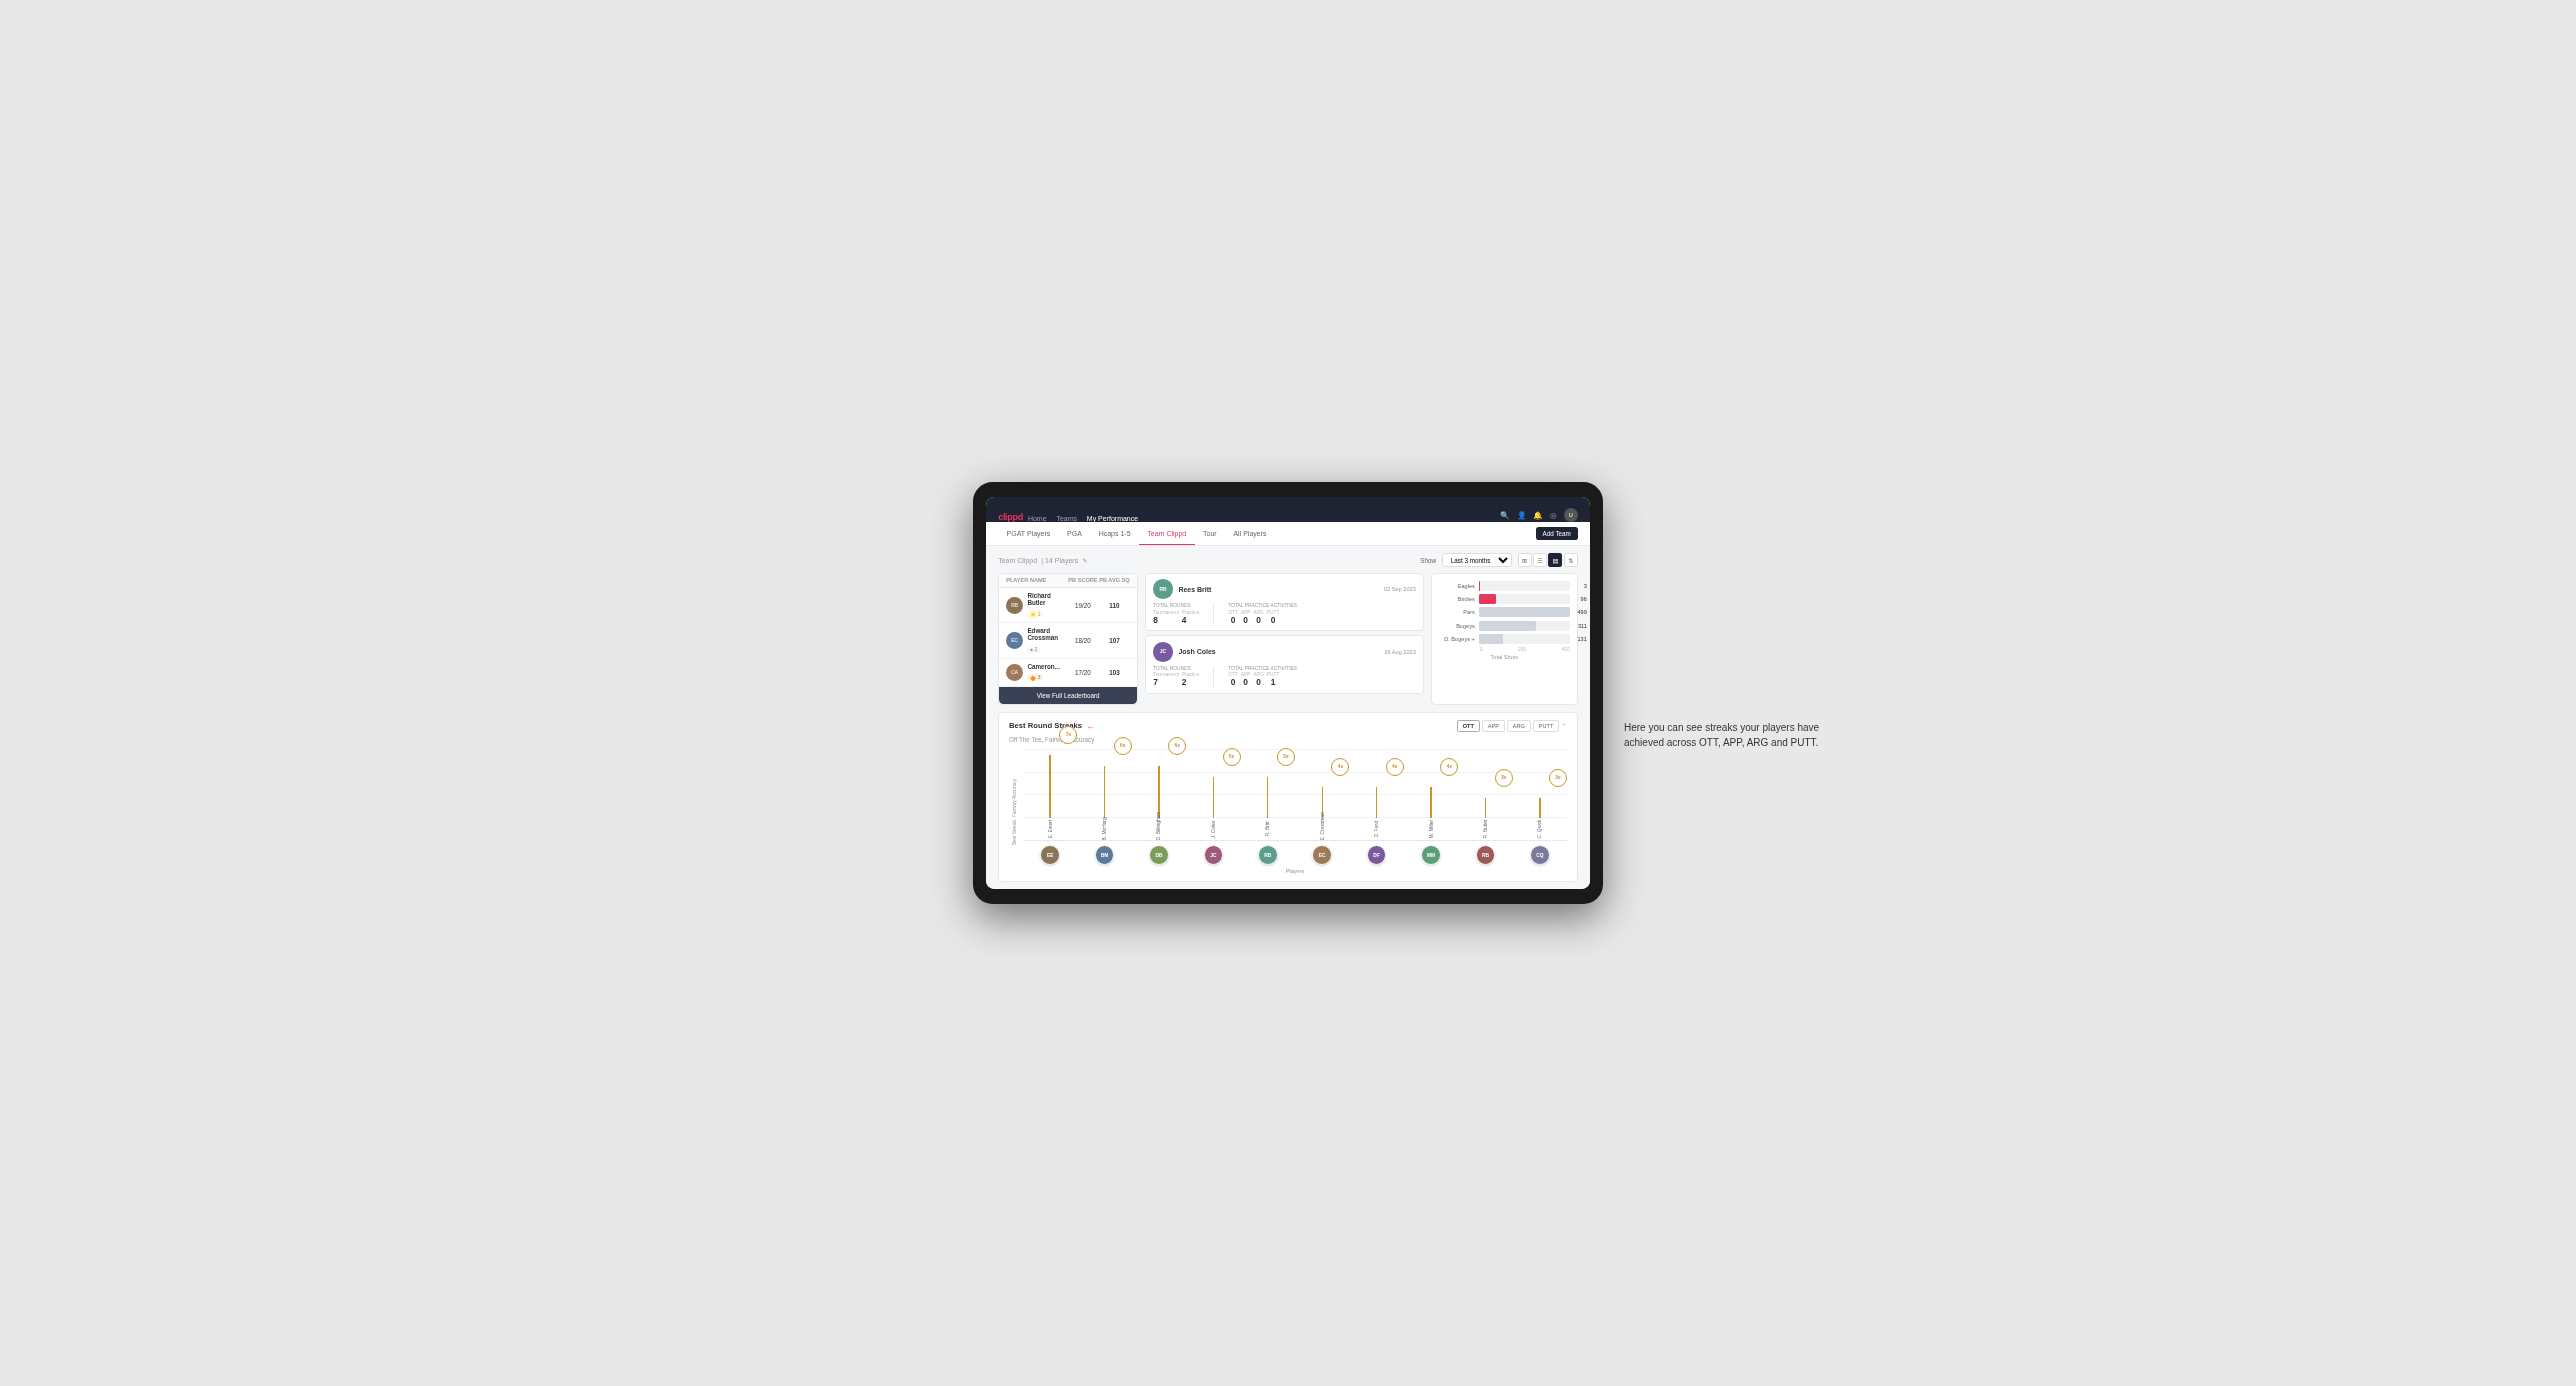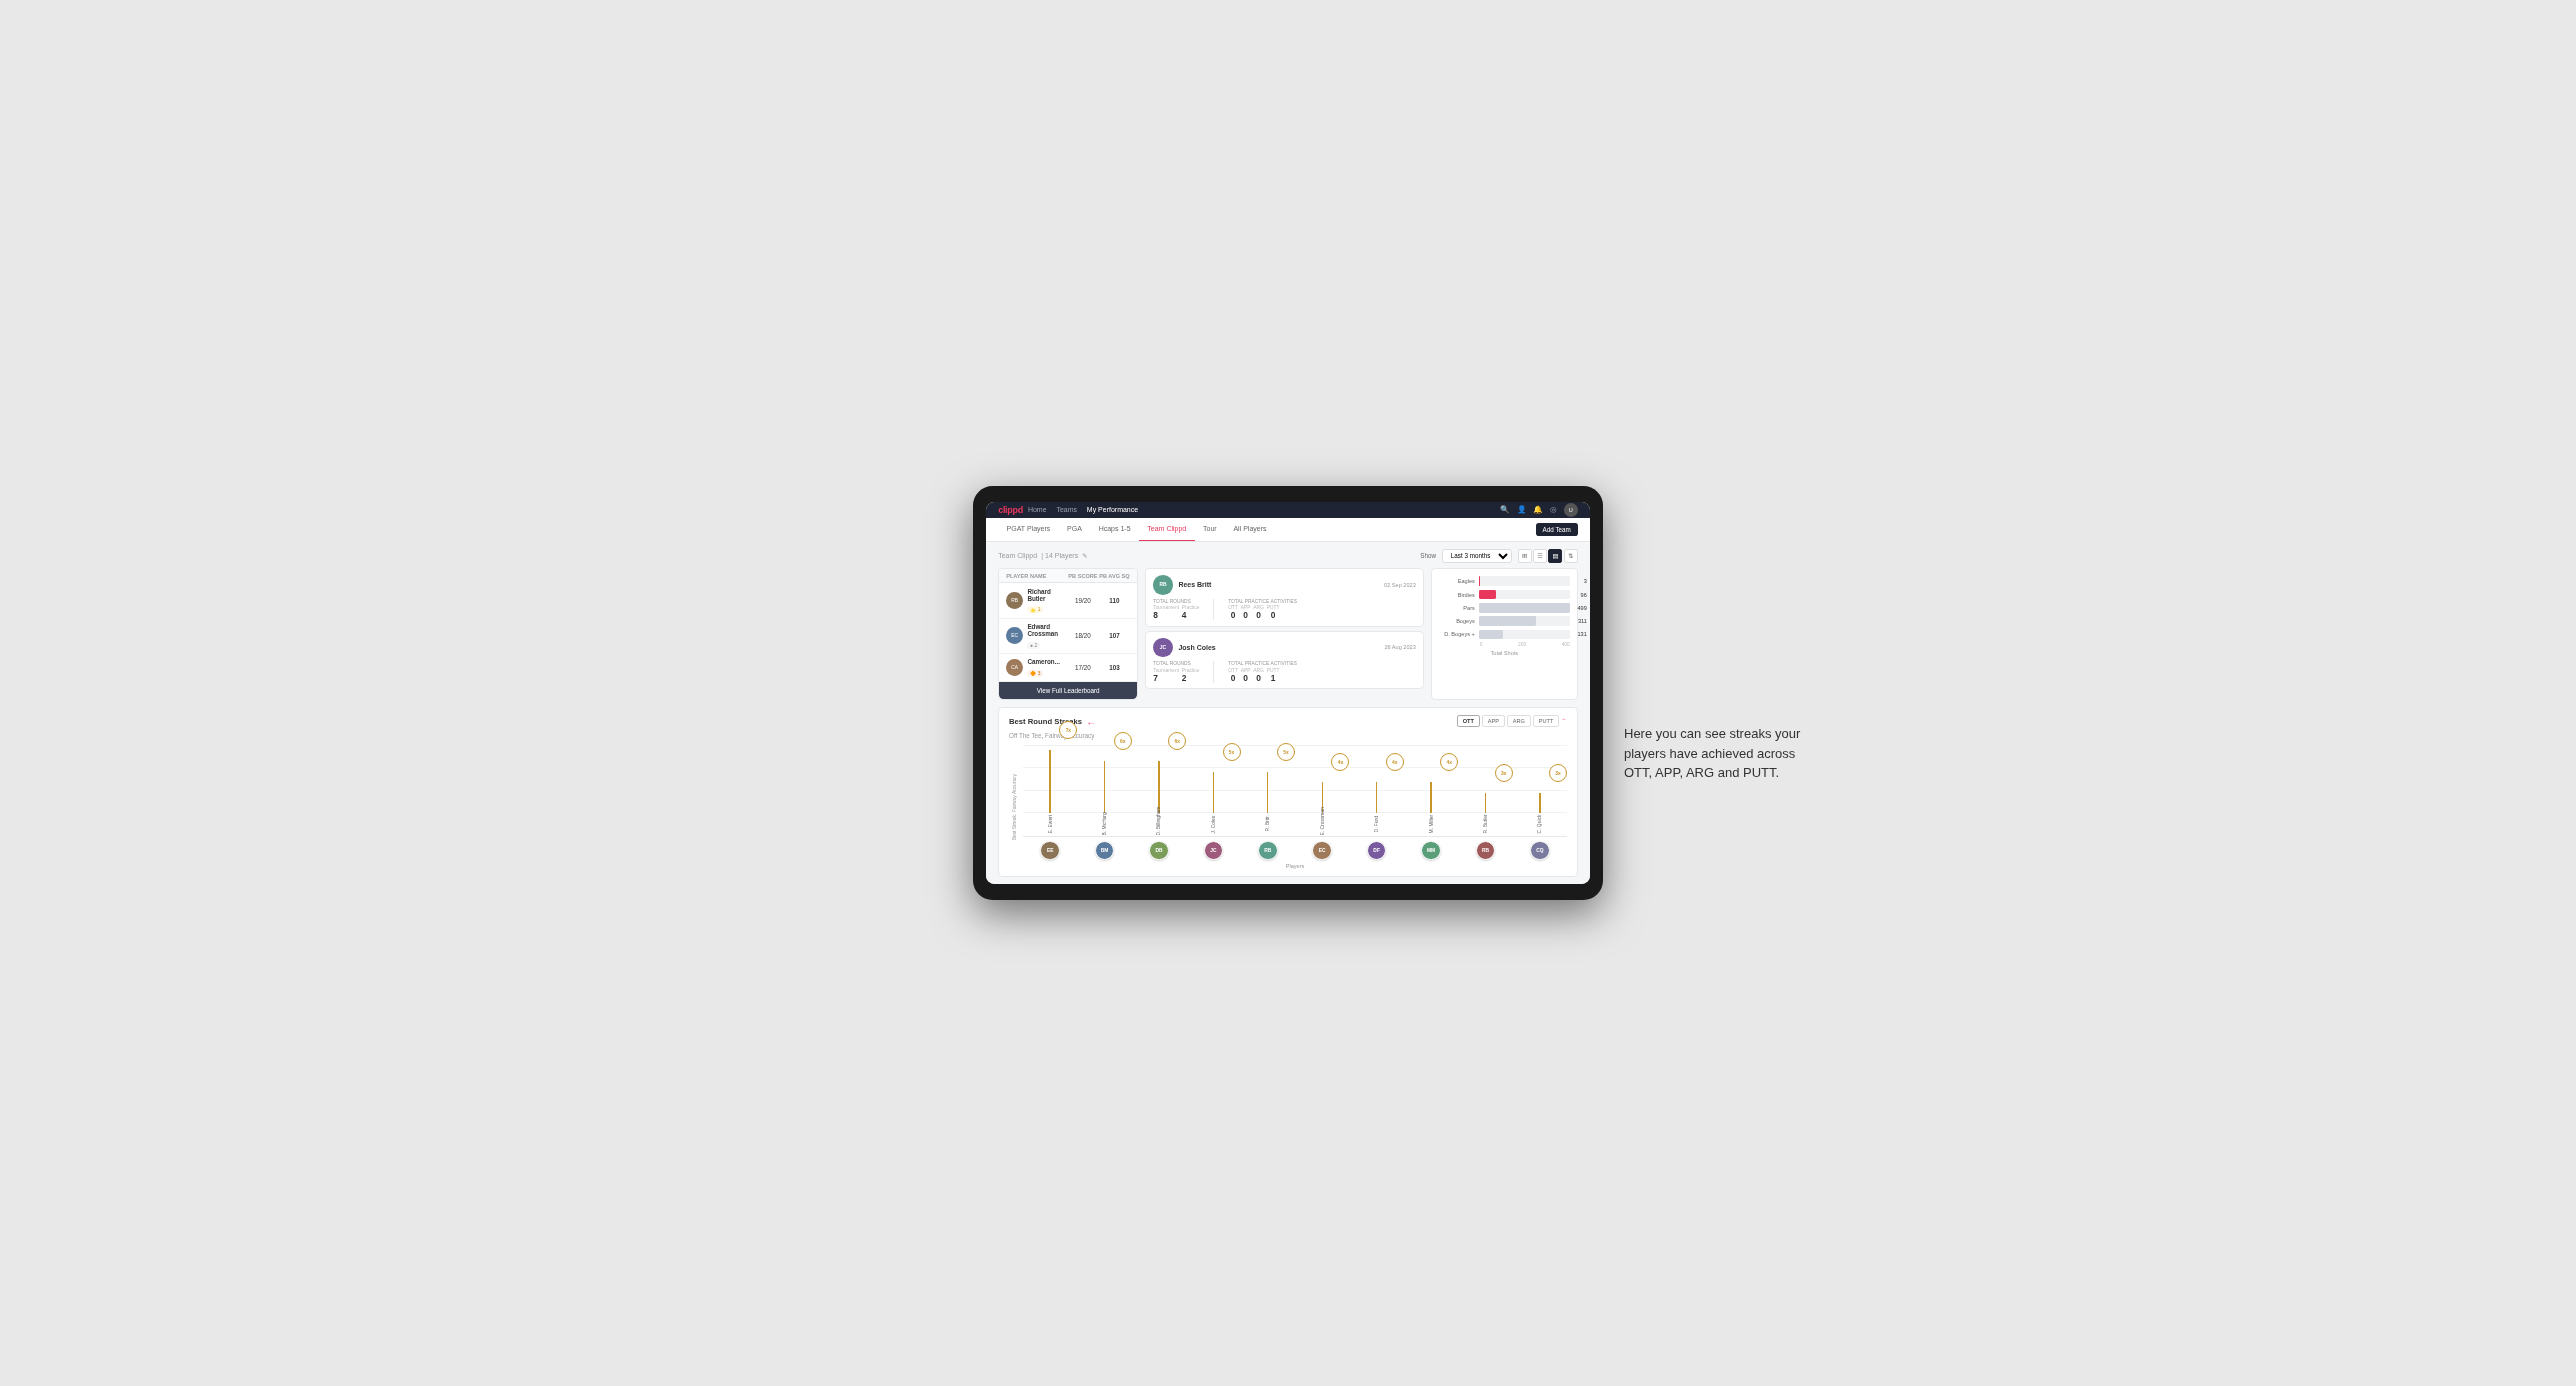--- a/index.html
+++ b/index.html
@@ -25,23 +25,23 @@
       background: #fff;
       border-radius: 8.4px;
       overflow: hidden;
       width: 100%;
     }
 
     
     .nav-bar {
       background: #1e2433;
       display: flex;
-      align-items: center;
+      align-items: flex-end;
       padding: 0 12.6px;
-      height: 16px;
+      height: 25px;
       gap: 5px;
     }
     .nav-logo {
       color: #e8365d;
       font-weight: 800;
       font-size: 9px;
       letter-spacing: -0.3px;
     }
     .nav-links {
       display: flex;
@@ -503,21 +503,21 @@
       transform: translateX(-50%);
       z-index: 2;
     }
 
     
     .annotation {
       position: absolute;
       right: -217px;
       top: 238px;
       width: 196px;
-      font-size: 13px;
+      font-size: 10px;
       color: #333;
       line-height: 1.5;
     }
     .tablet-wrapper {
       position: relative;
       display: inline-block;
     }
   </style>
 </head>
 <body>

